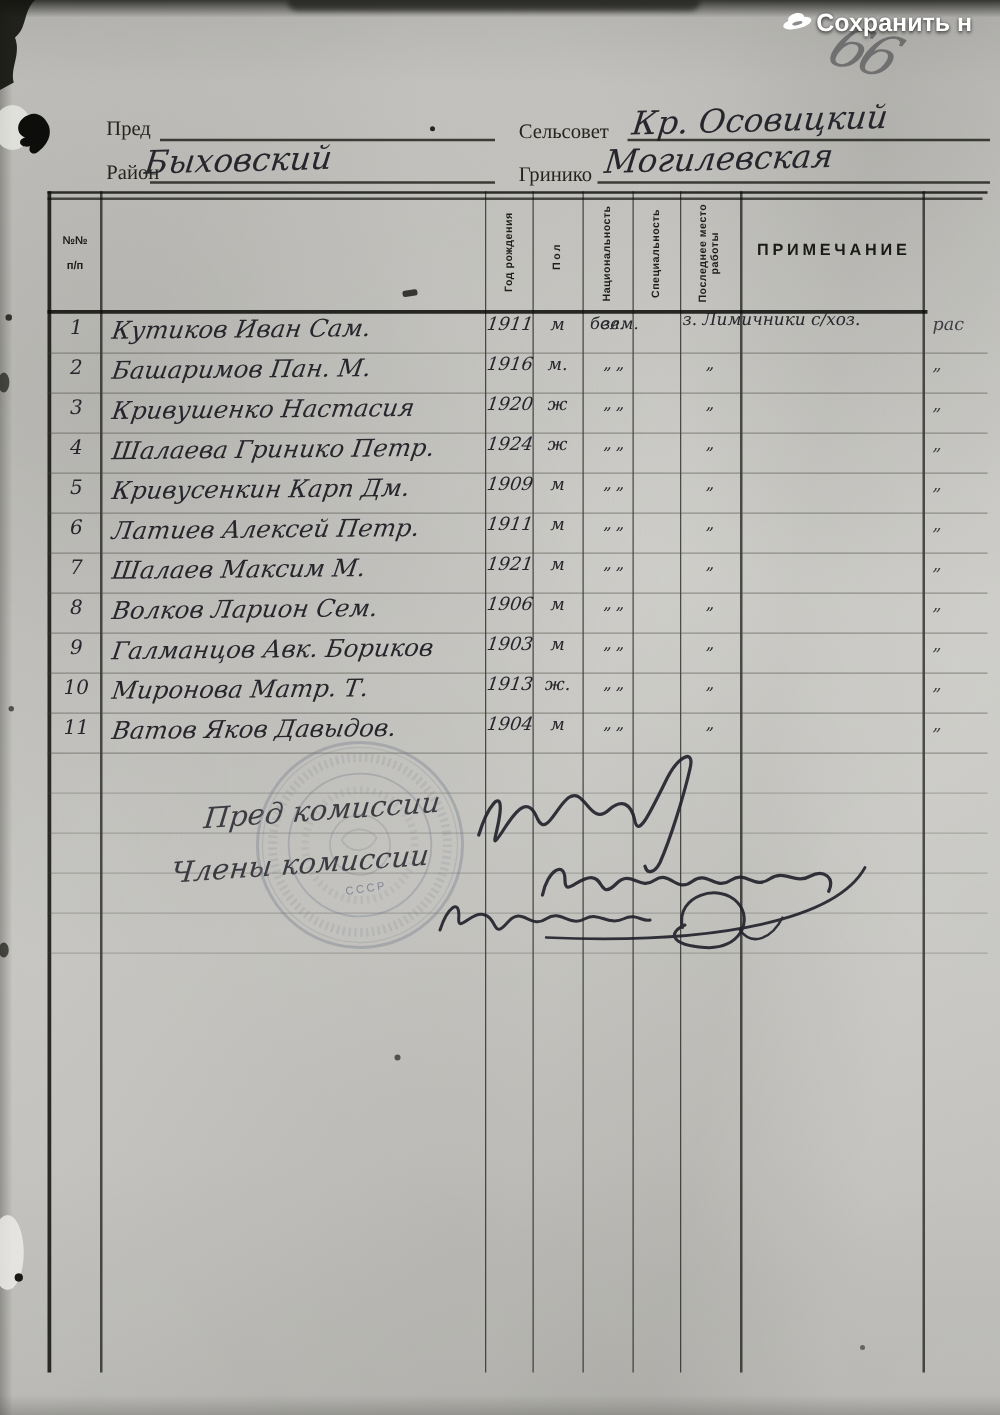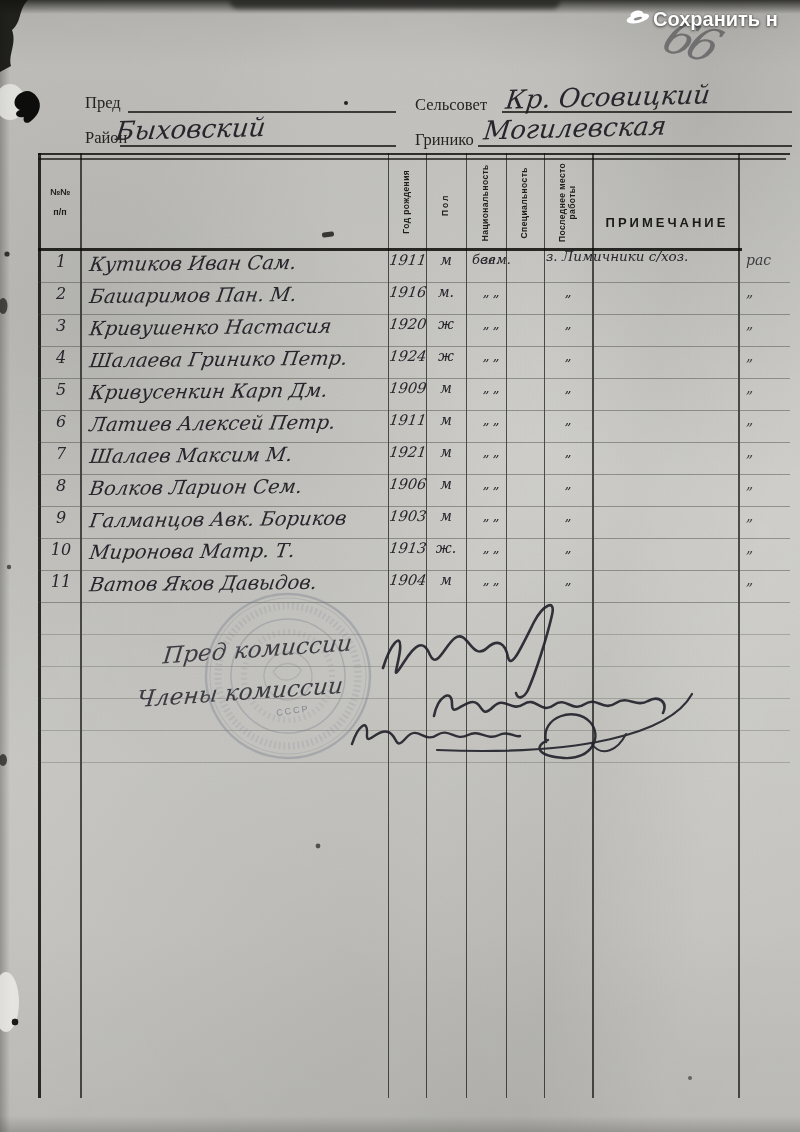--- a/index.html
+++ b/index.html
@@ -27,21 +27,21 @@
   .hand{font-family:"DejaVu Serif",serif;font-style:italic;color:#26262c;white-space:nowrap;}
   .hw-field{font-size:26px;transform:skewX(-8deg) rotate(-1.5deg);}
   .rule2a{left:38px;top:153px;width:752px;height:2px;background:rgba(20,20,16,.85);}
   .rule2b{left:38px;top:158px;width:748px;height:1.6px;background:rgba(20,20,16,.7);}
   .vhead{position:absolute;transform:rotate(-90deg);font-family:"Liberation Sans",sans-serif;
     font-weight:bold;font-size:8.5px;letter-spacing:.4px;color:#1e1e1a;text-align:center;line-height:9.5px;}
   .hname{left:84px;top:188px;width:302px;text-align:center;font-family:"Liberation Sans",sans-serif;
     font-weight:bold;font-size:11.5px;letter-spacing:1px;color:#1a1a16;}
   .hnum{left:40px;top:182px;width:40px;text-align:center;font-family:"Liberation Sans",sans-serif;font-weight:bold;font-size:9px;color:#1e1e1a;line-height:20px;}
   .hnote{left:596px;top:192px;width:142px;text-align:center;font-family:"Liberation Sans",sans-serif;
-    font-weight:bold;font-size:13px;letter-spacing:3px;color:#1a1a16;margin-top:23px;}
+    font-weight:bold;font-size:13px;letter-spacing:3px;color:#1a1a16;}
   .artifact-dash{left:322px;top:232px;width:12px;height:5px;background:rgba(20,20,16,.8);border-radius:2px;transform:rotate(-8deg);}
   .row{position:absolute;left:0;width:800px;height:32px;}
   .cell{position:absolute;top:2px;font-family:"DejaVu Serif",serif;font-style:italic;color:#26262c;white-space:nowrap;}
   .cell-num{left:44px;width:34px;text-align:center;font-size:16px;}
   .cell-name{left:90px;font-size:19.5px;transform:skewX(-9deg) rotate(-.6deg);}
   .cell-year{left:388px;width:40px;text-align:center;font-size:14.5px;transform:skewX(-8deg);}
   .cell-sex{left:426px;width:40px;text-align:center;font-size:14px;}
   .cell-nat{left:466px;width:40px;text-align:center;font-size:13px;}
   .cell-spec{left:477px;width:38px;text-align:center;font-size:13px;}
   .cell-work{left:544px;width:48px;text-align:center;font-size:13px;}

